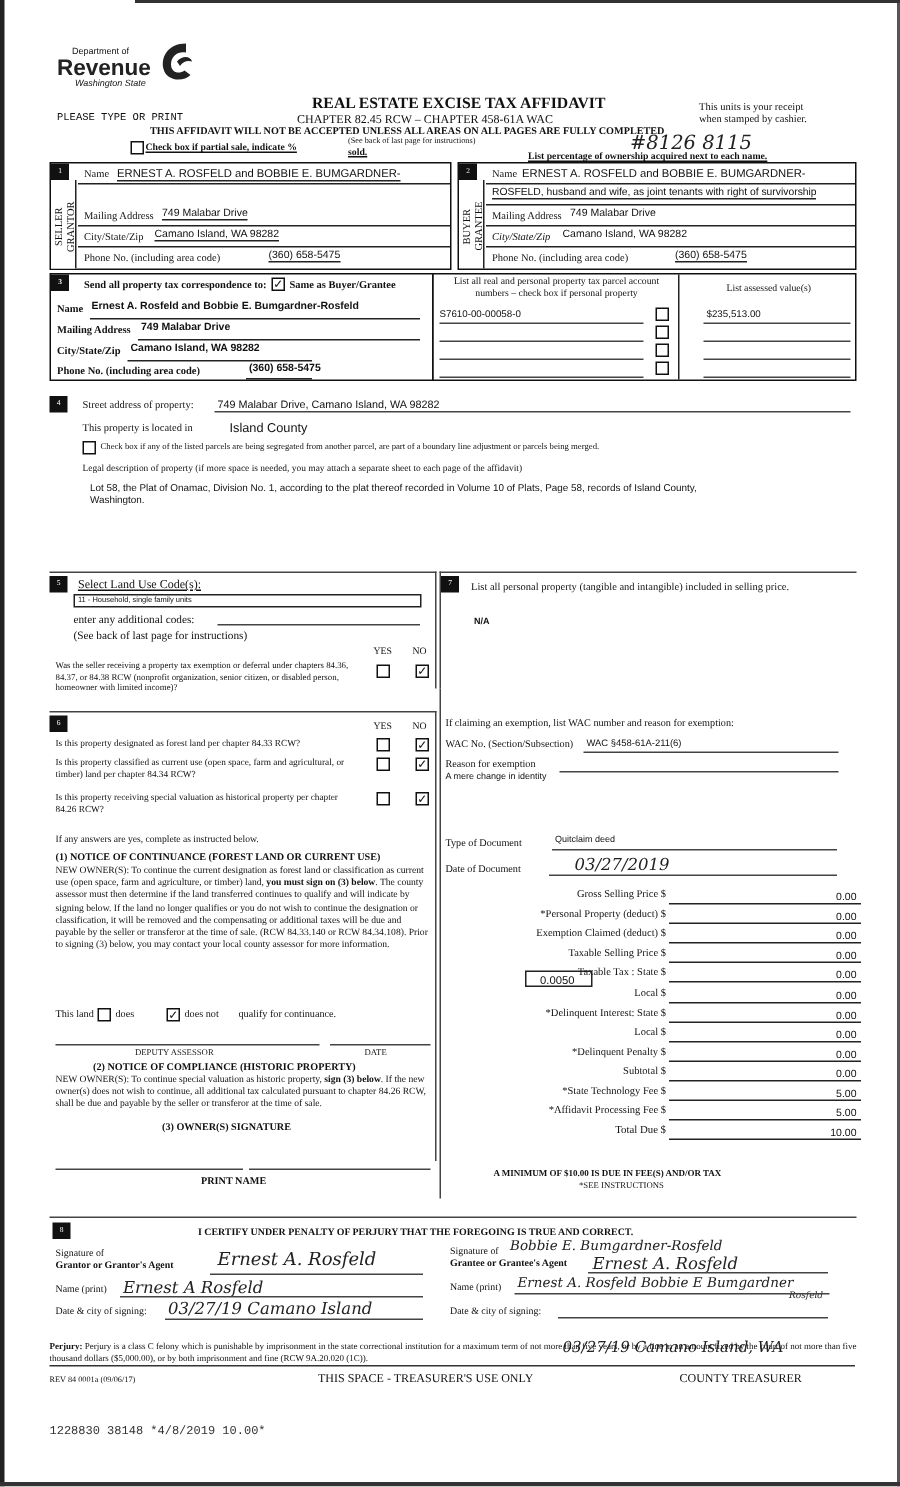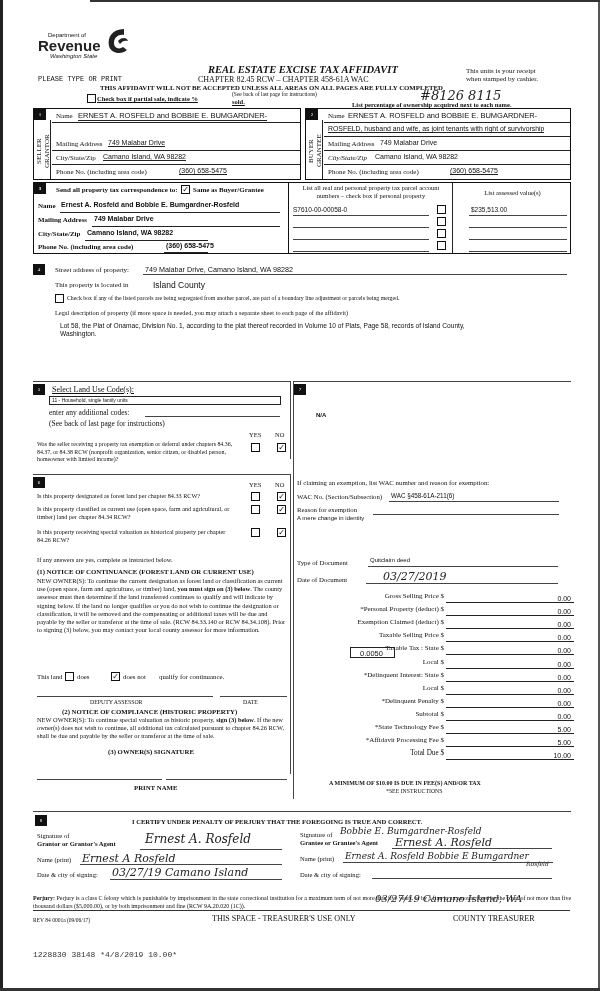--- a/index.html
+++ b/index.html
@@ -36,21 +36,21 @@
 <div class="abs sans" style="left:38px;top:30px;width:95px;height:32px;">
   <div class="abs" style="left:10px;top:2px;font-size:6px;">Department of</div>
   <div class="abs bold" style="left:0;top:8px;font-size:15px;line-height:15px;color:#222;">Revenue</div>
   <div class="abs" style="left:12px;top:23px;font-size:6px;font-style:italic;">Washington State</div>
   <svg class="abs" style="left:66px;top:-4px;" width="26" height="30" viewBox="0 0 26 30">
     <path d="M20 3 C8 3 3 12 5 20 C7 28 18 29 23 24 L19 21 C15 24 10 22 10 17 C10 11 15 8 20 9 Z" fill="#222"></path>
     <path d="M14 15 C17 11 23 11 24 15 C21 14 18 15 16 18 Z" fill="#222"></path>
   </svg>
 </div>
 
-<div class="abs bold" style="left:208px;top:64px;font-size:10.5px;font-style:italic;">REAL ESTATE EXCISE TAX AFFIDAVIT</div>
+<div class="abs bold" style="left:208px;top:64px;font-size:10.5px;">REAL ESTATE EXCISE TAX AFFIDAVIT</div>
 <div class="abs" style="left:198px;top:75px;font-size:8px;">CHAPTER 82.45 RCW – CHAPTER 458-61A WAC</div>
 <div class="abs" style="left:38px;top:75px;font-size:7px;font-family:Liberation Mono, monospace;">PLEASE TYPE OR PRINT</div>
 <div class="abs" style="left:466px;top:67px;font-size:7px;">This units is your receipt</div>
 <div class="abs" style="left:466px;top:75px;font-size:7px;">when stamped by cashier.</div>
 <div class="abs bold" style="left:100px;top:84px;font-size:6.8px;">THIS AFFIDAVIT WILL NOT BE ACCEPTED UNLESS ALL AREAS ON ALL PAGES ARE FULLY COMPLETED</div>
 <div class="cb" style="left:87px;top:94px;"></div>
 <div class="abs bold" style="left:97px;top:95px;font-size:6.5px;text-decoration:underline;">Check box if partial sale, indicate %</div>
 <div class="abs" style="left:232px;top:91px;font-size:5.5px;">(See back of last page for instructions)</div>
 <div class="abs bold" style="left:232px;top:98px;font-size:6.5px;text-decoration:underline;">sold.</div>
 <div class="abs bold" style="left:352px;top:101px;font-size:6.5px;text-decoration:underline;">List percentage of ownership acquired next to each name.</div>
@@ -198,20 +198,21 @@
   <div class="abs" style="left:16px;top:37px;font-size:7.5px;">(See back of last page for instructions)</div>
   <div class="abs" style="left:216px;top:49px;font-size:6.5px;">YES</div>
   <div class="abs" style="left:242px;top:49px;font-size:6.5px;">NO</div>
 </div>
 <div class="abs" style="left:37px;top:441px;width:200px;font-size:5.9px;line-height:7.6px;">Was the seller receiving a property tax exemption or deferral under chapters 84.36, 84.37, or 84.38 RCW (nonprofit organization, senior citizen, or disabled person, homeowner with limited income)?</div>
 <div class="cb" style="left:251px;top:443px;" id="q5-yes"></div>
 <div class="cb" style="left:277px;top:443px;" id="q5-no">✓</div>
 
 <div class="abs" style="left:293px;top:381px;width:278px;height:78px;border-top:1px solid #444;border-left:1px solid #444;">
   <div class="numbox" style="left:0;top:2px;">7</div>
+  <div class="abs" style="left:20px;top:3px;width:245px;font-size:7px;line-height:12px;text-indent:0;">List all personal property (tangible and intangible) included in selling price.</div>
   <div class="abs fill bold" style="left:22px;top:30px;font-size:6px;">N/A</div>
 </div>
 
 <div class="abs" style="left:33px;top:474px;width:258px;height:300px;border-top:1px solid #444;border-right:1px solid #444;">
   <div class="numbox" style="left:0;top:2px;">6</div>
   <div class="abs" style="left:216px;top:6px;font-size:6.5px;">YES</div>
   <div class="abs" style="left:242px;top:6px;font-size:6.5px;">NO</div>
 </div>
 <div id="designation-questions">
     <div class="abs" style="left:37px;top:492px;width:200px;font-size:6.2px;line-height:8px;">Is this property designated as forest land per chapter 84.33 RCW?</div>

